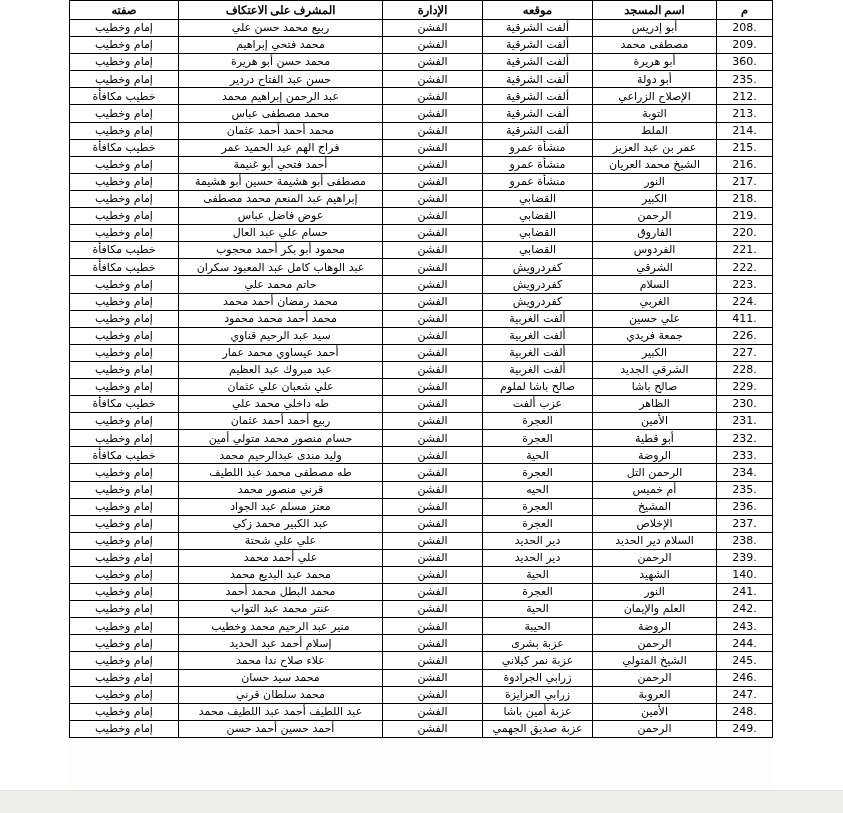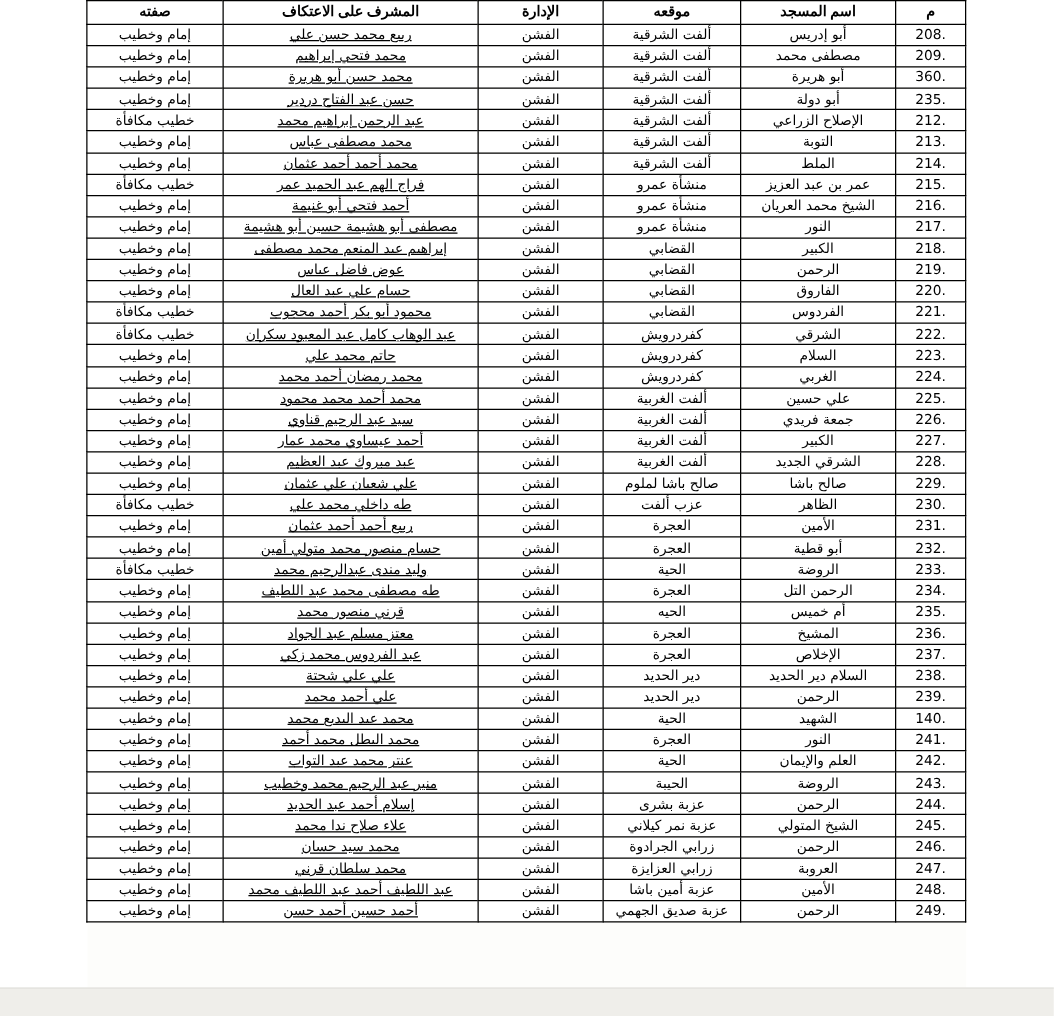--- a/index.html
+++ b/index.html
@@ -58,21 +58,20 @@
   col.c-name   { width: 204px; }
   col.c-role   { width: 109px; }
 
   td.num {
     font-size: 11px;
     direction: ltr;
     unicode-bidi: isolate;
   }
   td.name {
     font-size: 11.5px;
-    text-decoration: underline;
   }
   .footer-strip {
     position: absolute;
     left: 0;
     right: 0;
     bottom: 0;
     height: 22px;
     background: #efeeea;
     border-top: 1px solid #e2e1dd;
   }
@@ -244,21 +243,21 @@
           </tr>
           <tr>
             <td class="num">224.</td>
             <td>الغربي</td>
             <td>كفردرويش</td>
             <td>الفشن</td>
             <td class="name">محمد رمضان أحمد محمد</td>
             <td>إمام وخطيب</td>
           </tr>
           <tr>
-            <td class="num">225.</td>
+            <td class="num">411.</td>
             <td>علي حسين</td>
             <td>ألفت الغربية</td>
             <td>الفشن</td>
             <td class="name">محمد أحمد محمد محمود</td>
             <td>إمام وخطيب</td>
           </tr>
           <tr>
             <td class="num">226.</td>
             <td>جمعة فريدي</td>
             <td>ألفت الغربية</td>
@@ -344,21 +343,21 @@
             <td>العجرة</td>
             <td>الفشن</td>
             <td class="name">معتز مسلم عبد الجواد</td>
             <td>إمام وخطيب</td>
           </tr>
           <tr>
             <td class="num">237.</td>
             <td>الإخلاص</td>
             <td>العجرة</td>
             <td>الفشن</td>
-            <td class="name">عبد الفردوس محمد زكي</td>
+            <td class="name">عبد الكبير محمد زكي</td>
             <td>إمام وخطيب</td>
           </tr>
           <tr>
             <td class="num">238.</td>
             <td>السلام دير الحديد</td>
             <td>دير الحديد</td>
             <td>الفشن</td>
             <td class="name">علي علي شحتة</td>
             <td>إمام وخطيب</td>
           </tr>

